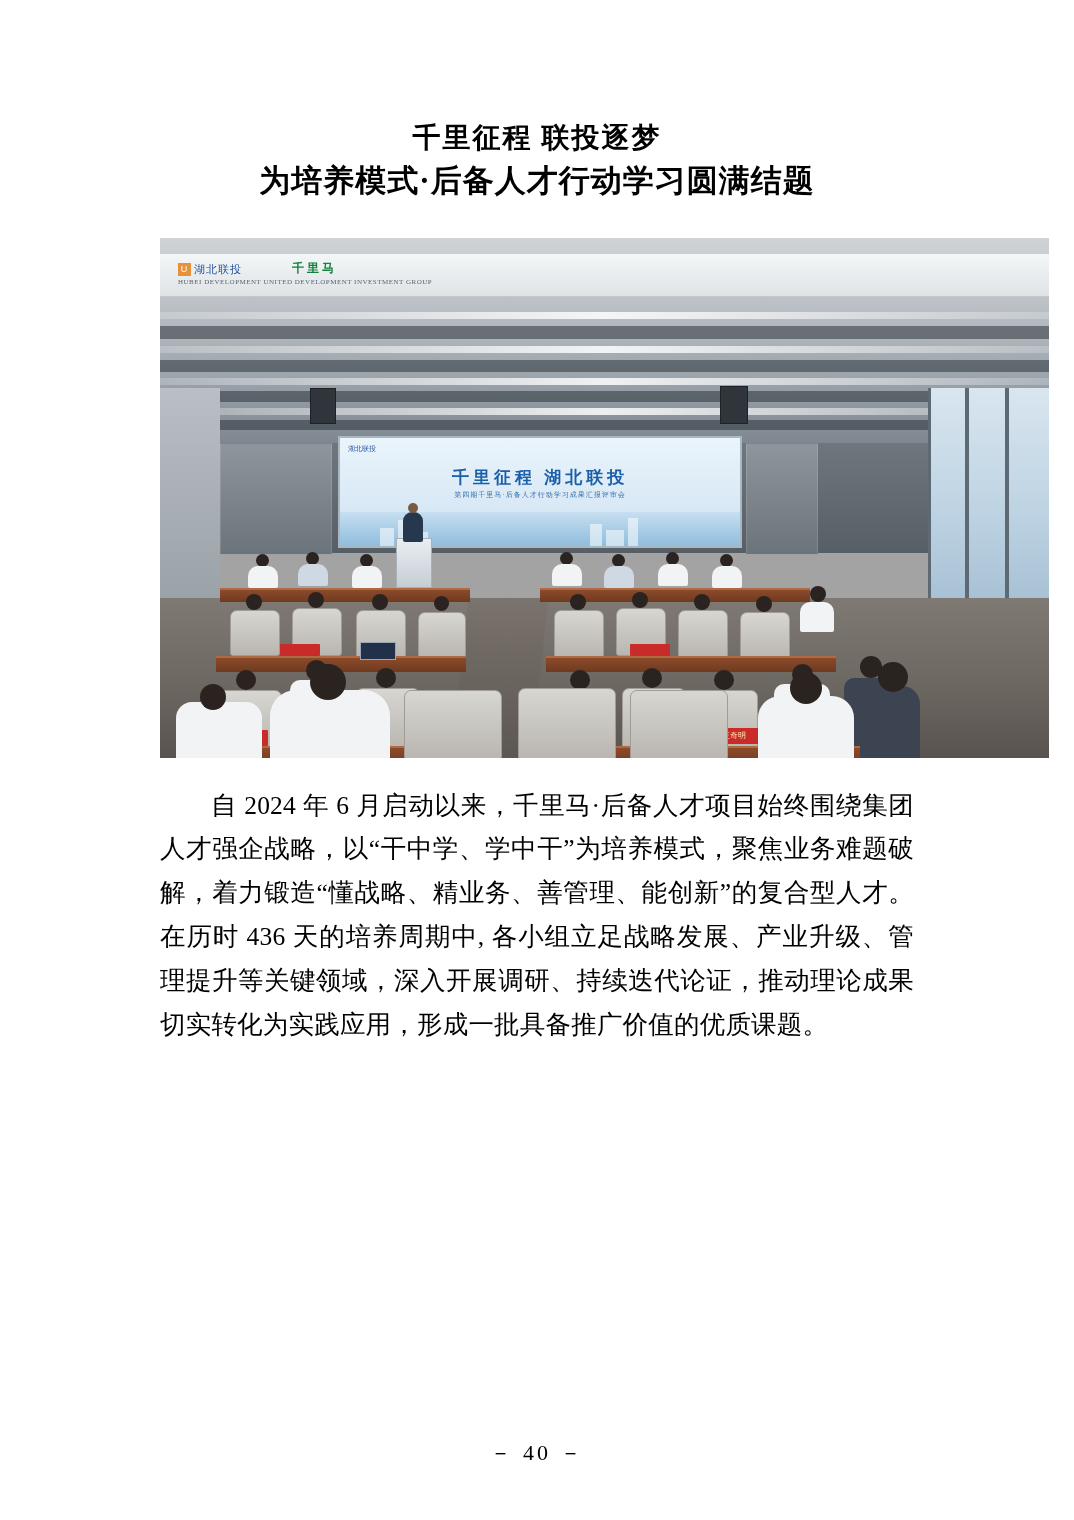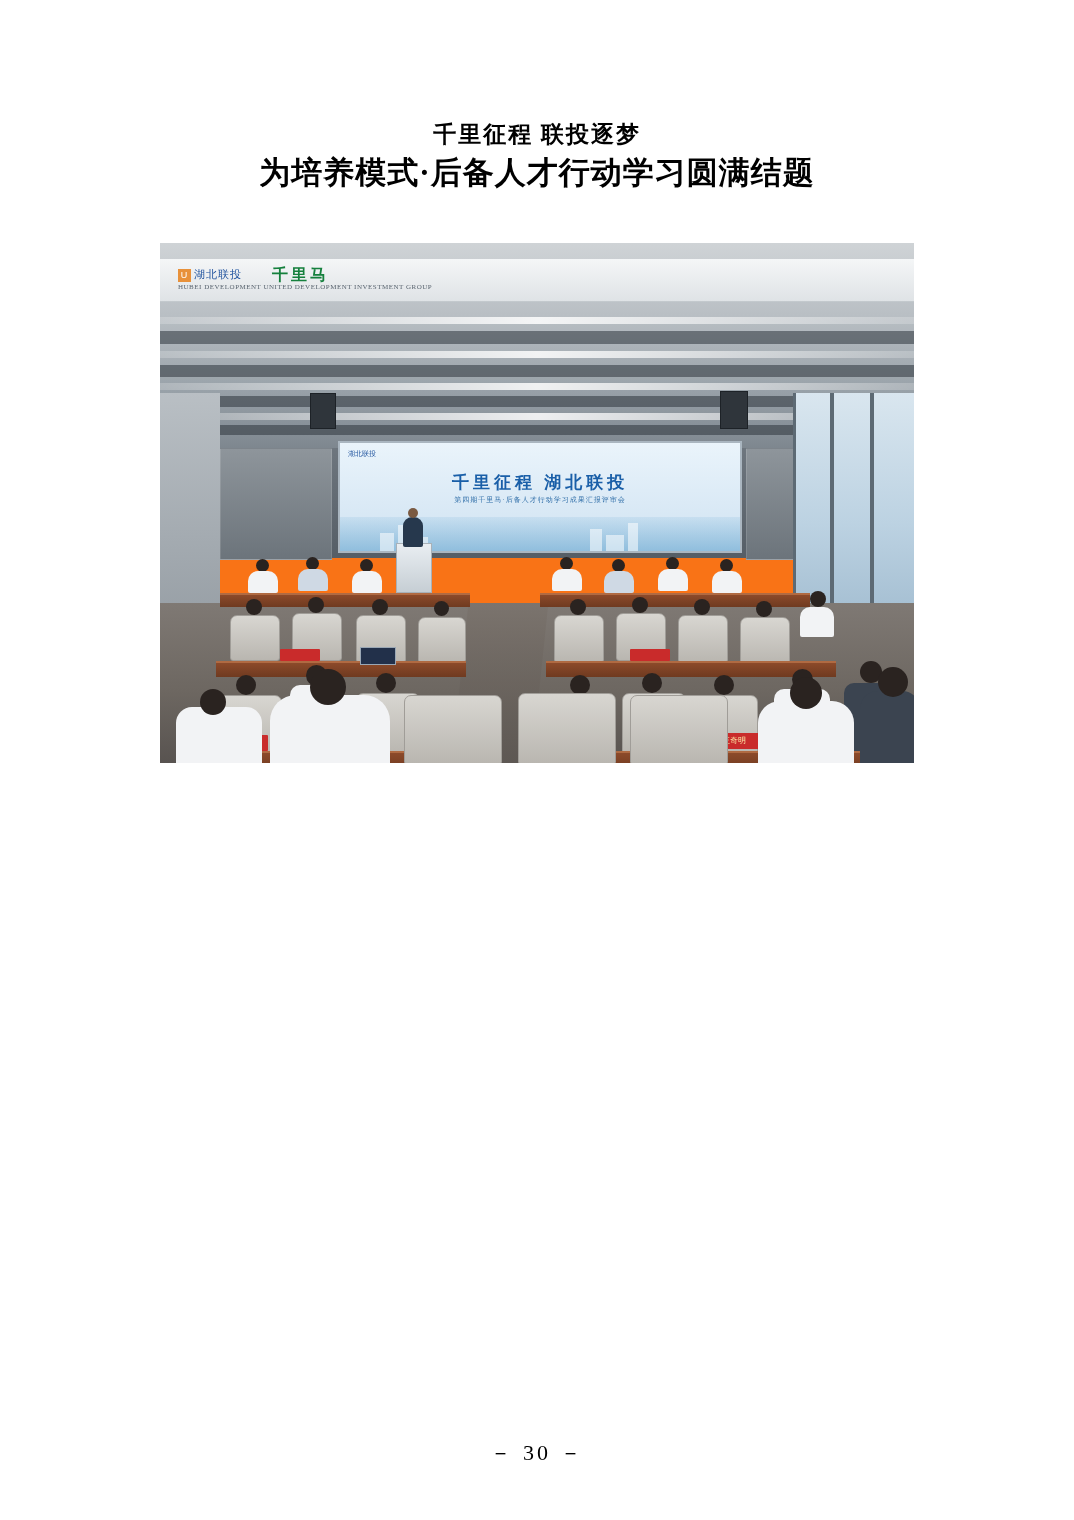--- a/index.html
+++ b/index.html
@@ -22,38 +22,38 @@
     box-sizing: border-box;
     padding: 0 160px;
   }
   .title-block {
     padding-top: 118px;
     text-align: center;
   }
   .title-line {
     font-family: "Liberation Serif", "DejaVu Serif", serif;
     font-weight: bold;
-    font-size: 23px;
+    font-size: 28px;
     letter-spacing: 2px;
     line-height: 1.45;
     color: #000;
   }
   .title-line.second {
     font-size: 31px;
     letter-spacing: 1px;
   }
 
   
   .photo-wrap {
-    margin-top: 47px;
-    width: 754px;
+    margin-top: 34px;
+    width: 889px;
     height: 520px;
     position: relative;
     overflow: hidden;
-    background: #f97316;
+    background: #a3a3a3;
   }
   .photo {
     position: absolute;
     inset: 0;
     overflow: hidden;
   }
   
   .ceiling {
     position: absolute;
     left: 0; top: 0; width: 100%; height: 205px;
@@ -95,22 +95,22 @@
     background: #e8913a;
     color: #fff;
     text-align: center;
     line-height: 13px;
     font-size: 9px;
     margin-right: 3px;
     vertical-align: middle;
   }
   .banner .logo-mid {
     position: absolute;
-    left: 112px; top: 6px;
-    font-size: 16px;
+    left: 132px; top: 6px;
+    font-size: 12px;
     color: #15803d;
     font-weight: bold;
     letter-spacing: 3px;
   }
   .banner .sub {
     position: absolute;
     left: 18px; top: 24px;
     font-size: 7px;
     color: #5a6570;
     letter-spacing: 0.5px;
@@ -433,16 +433,17 @@
       <div class="chair" style="left:358px;top:450px;width:96px;height:70px;"></div>
       <div class="chair" style="left:470px;top:452px;width:96px;height:68px;"></div>
       <div class="shirt" style="left:598px;top:458px;width:96px;height:62px;border-radius:22px 22px 0 0;"></div>
       <div class="head" style="left:630px;top:434px;width:32px;height:32px;"></div>
       <div class="shirt dark" style="left:700px;top:448px;width:60px;height:72px;border-radius:18px 18px 0 0;"></div>
       <div class="head" style="left:718px;top:424px;width:30px;height:30px;"></div>
     </div>
   </div>
 
   <div class="body-text">
+    <p>自 2024 年 6 月启动以来，千里马·后备人才项目始终围绕集团人才强企战略，以“干中学、学中干”为培养模式，聚焦业务难题破解，着力锻造“懂战略、精业务、善管理、能创新”的复合型人才。在历时 436 天的培养周期中, 各小组立足战略发展、产业升级、管理提升等关键领域，深入开展调研、持续迭代论证，推动理论成果切实转化为实践应用，形成一批具备推广价值的优质课题。</p>
   </div>
 
-  <div class="page-number">－ 30 －</div>
+  <div class="page-number">－ 40 －</div>
 </div>
 
 </body></html>

